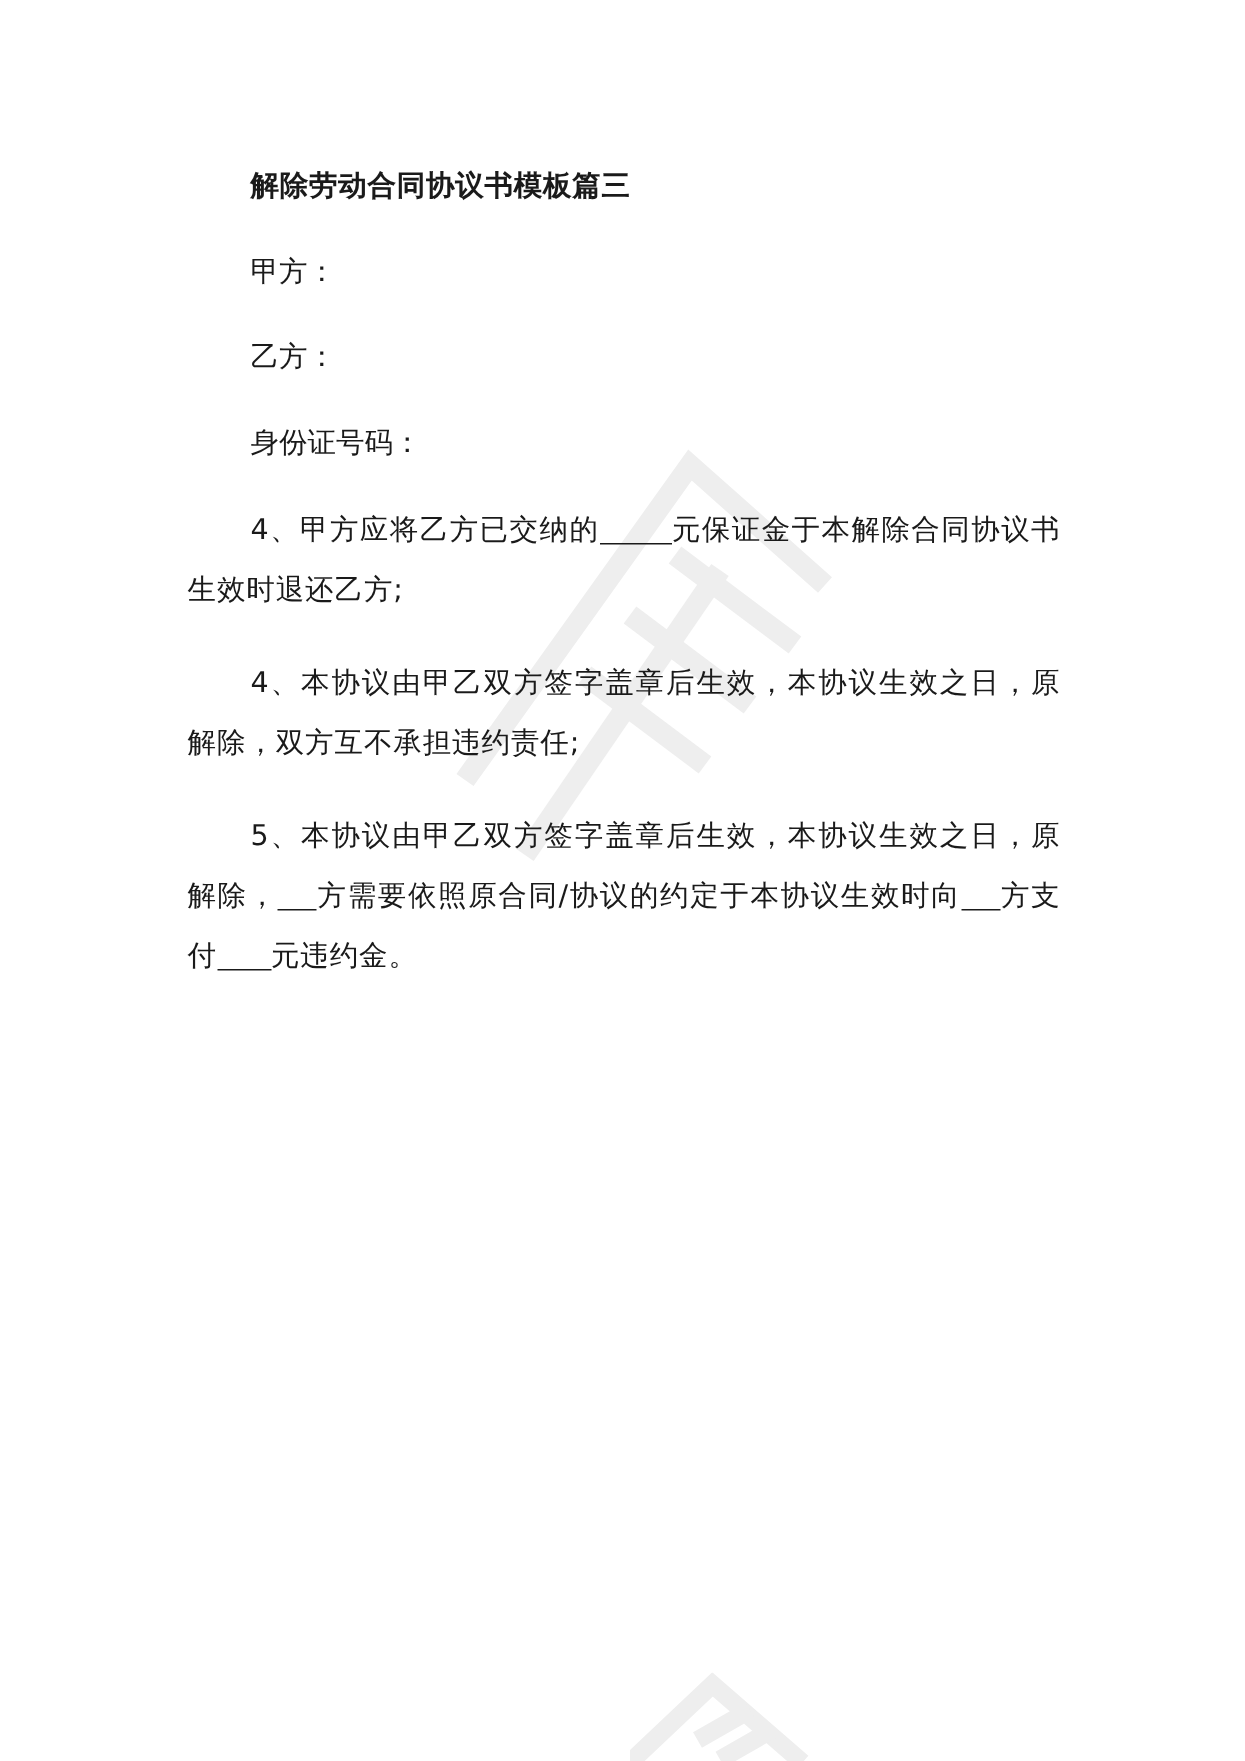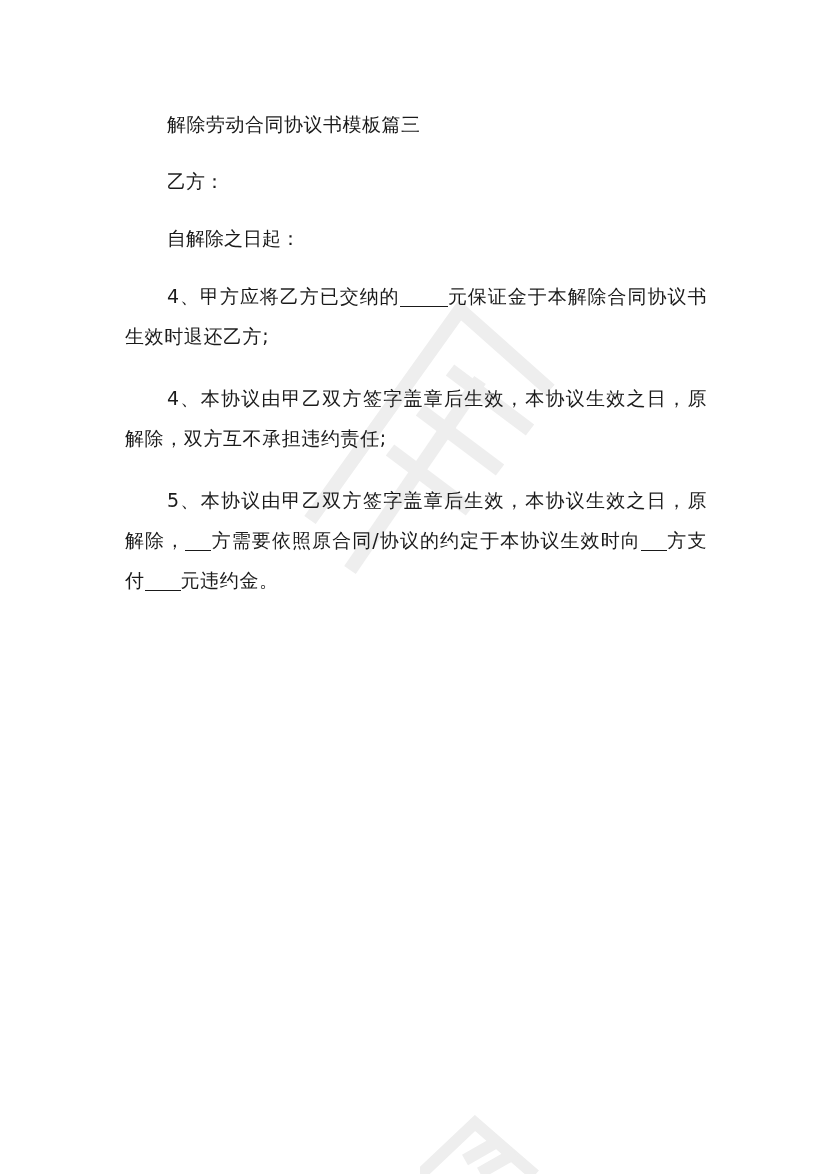--- a/index.html
+++ b/index.html
@@ -1,21 +1,21 @@
 <!DOCTYPE html>
 <html><head>
 <meta charset="utf-8">
 <style>
   html, body { margin: 0; padding: 0; background: #ffffff; }
   body { width: 830px; height: 1174px; position: relative; overflow: hidden;
          font-family: "DejaVu Sans", "Liberation Sans", sans-serif; color: #1a1a1a; }
   .page { position: absolute; left: 0; top: 0; width: 830px; height: 1174px; }
   .watermark { position: absolute; pointer-events: none; }
   .content { position: absolute; left: 125px; top: 108px; width: 582px; }
-  .title { font-size: 19px; font-weight: normal; margin: 0 0 0 42px; line-height: 32px; letter-spacing: 0.5px; }
+  .title { font-size: 19px; font-weight: bold; margin: 0 0 0 42px; line-height: 32px; letter-spacing: 0.5px; }
   .field { font-size: 19px; line-height: 32px; margin: 25px 0 0 42px; }
   .para { font-size: 19px; line-height: 40px; margin: 22px 0 0 0; text-indent: 42px;
           text-align: justify; letter-spacing: 0.6px; }
   .blank { display: inline-block; border-bottom: 1.3px solid #1a1a1a; height: 20px; vertical-align: -4px; }
 </style>
 </head>
 <body>
 
 <div class="page">
 
@@ -33,22 +33,23 @@
     <g fill="none" stroke="#eeeeee" stroke-width="12">
       <polyline points="0,60 55,8 115,60"></polyline>
       <line x1="45" y1="45" x2="80" y2="25"></line>
       <line x1="60" y1="58" x2="95" y2="38"></line>
     </g>
   </svg>
 
   <div class="content">
     <div class="title">解除劳动合同协议书模板篇三</div>
 
+    <div class="field">甲方：</div>
     <div class="field">乙方：</div>
-    <div class="field">自解除之日起：</div>
+    <div class="field">身份证号码：</div>
 
 
 
 
     <p class="para"><span>4、甲方应将乙方已交纳的</span><span class="blank" style="width:48px;"></span><span>元保证金于本解除合同协议书生效时退还乙方;</span></p>
 
     <p class="para">4、本协议由甲乙双方签字盖章后生效，本协议生效之日，原解除，双方互不承担违约责任;</p>
 
     <p class="para"><span>5、本协议由甲乙双方签字盖章后生效，本协议生效之日，原解除，</span><span class="blank" style="width:26px;"></span><span>方需要依照原合同/协议的约定于本协议生效时向</span><span class="blank" style="width:26px;"></span><span>方支付</span><span class="blank" style="width:36px;"></span><span>元违约金。</span></p>
   </div>

